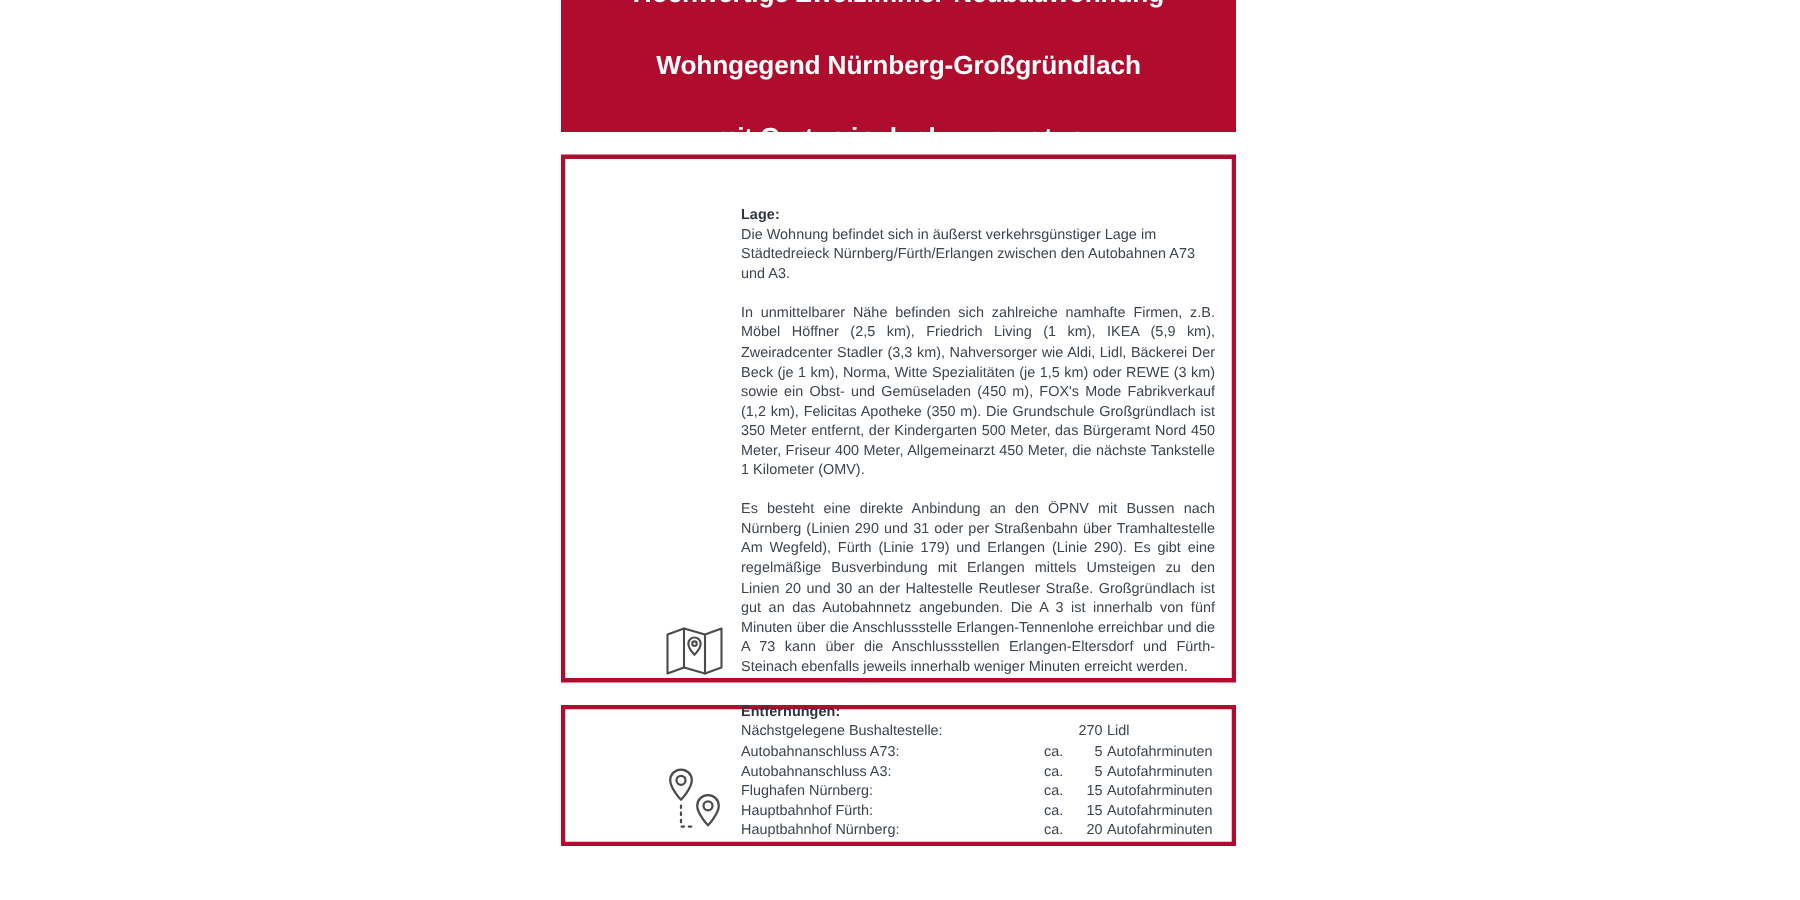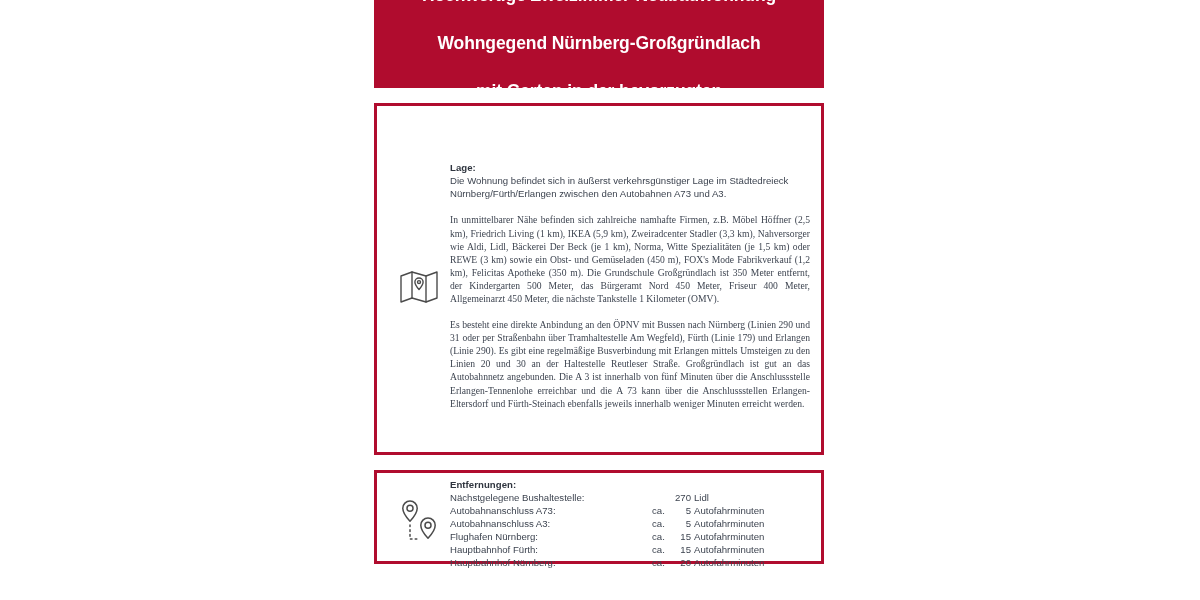--- a/index.html
+++ b/index.html
@@ -52,21 +52,22 @@
     border: 3px solid #b00c2e;
     background: #ffffff;
   }
   .panel-inner {
     box-sizing: border-box;
     width: 100%;
     height: 100%;
     border: 1px solid #ffffff;
     display: flex;
     flex-direction: row;
-    align-items: center;
+    align-items: flex-end;
+    padding-left: 44px;
   }
 
   #panel-lage {
     left: 374px;
     top: 103px;
     width: 450px;
     height: 352px;
   }
   #panel-entfernungen {
     left: 374px;
@@ -102,21 +103,21 @@
   }
 
   .body-para {
     font-size: 9.6px;
     line-height: 13.1px;
     color: #3d4450;
     margin: 0;
     letter-spacing: 0.02px;
   }
   .body-para.lead { text-align: left; }
-  .body-para.justified { text-align: justify; text-justify: inter-word; font-family: Liberation Serif, serif; }
+  .body-para.justified { text-align: justify; text-justify: inter-word; }
   .para-gap { height: 13px; }
 
   
   .dist-table {
     border-collapse: collapse;
     font-size: 9.6px;
     line-height: 13.1px;
     color: #3d4450;
     margin-top: 0px;
   }

